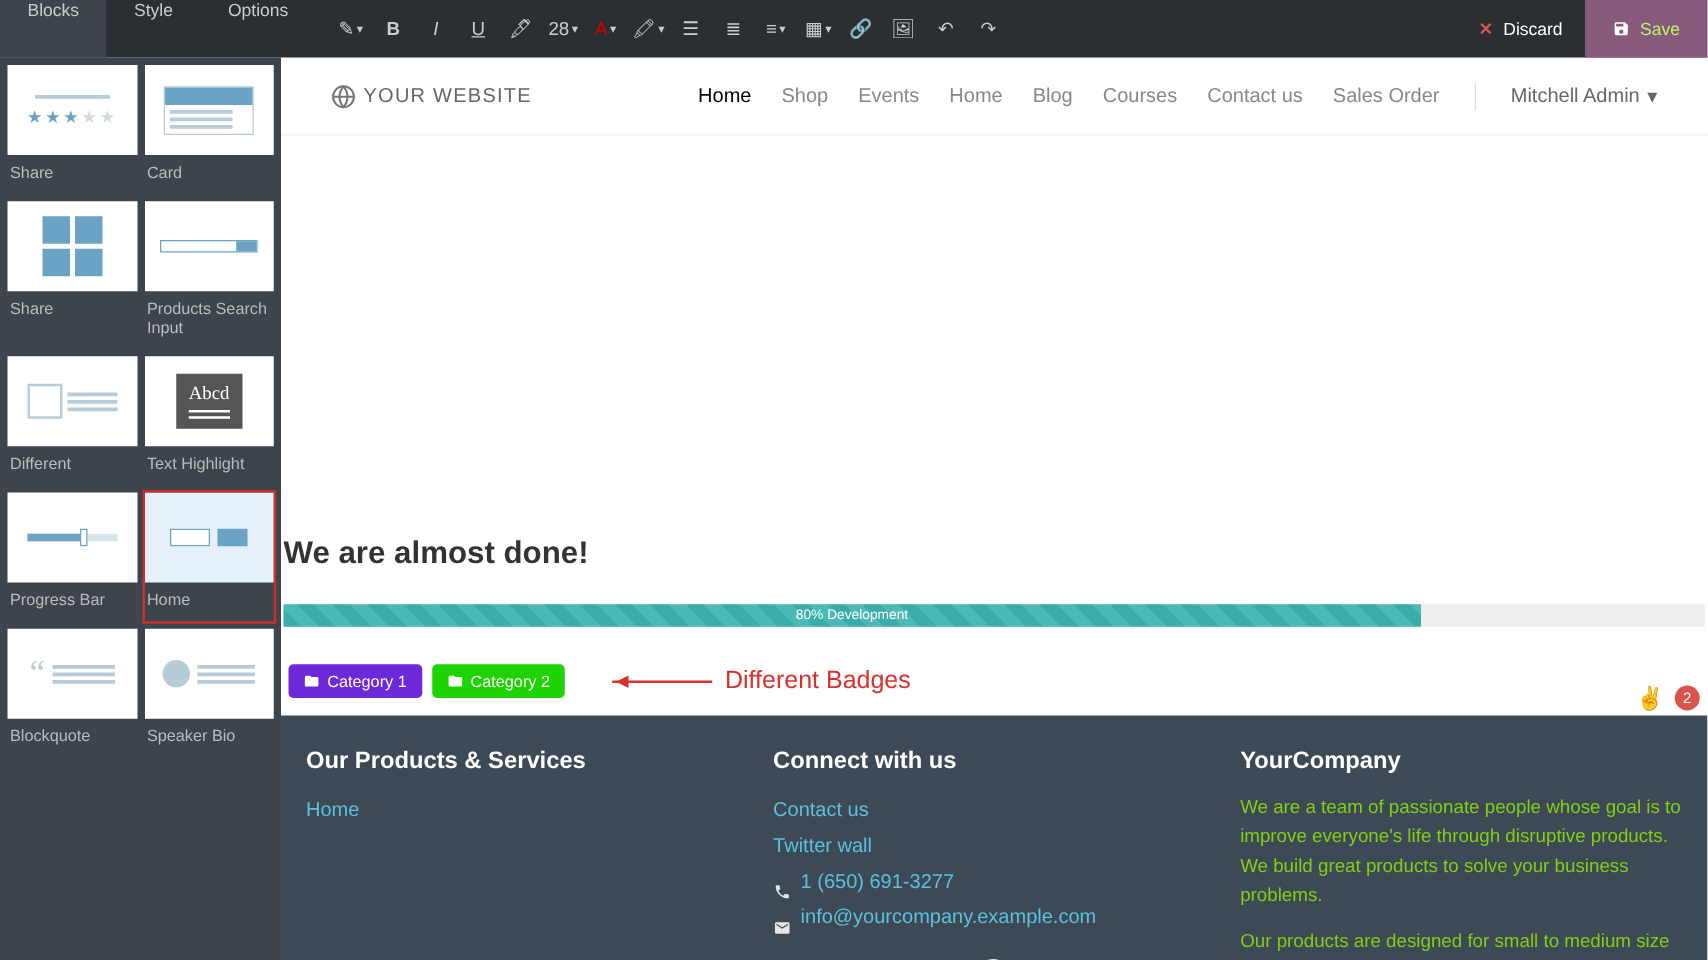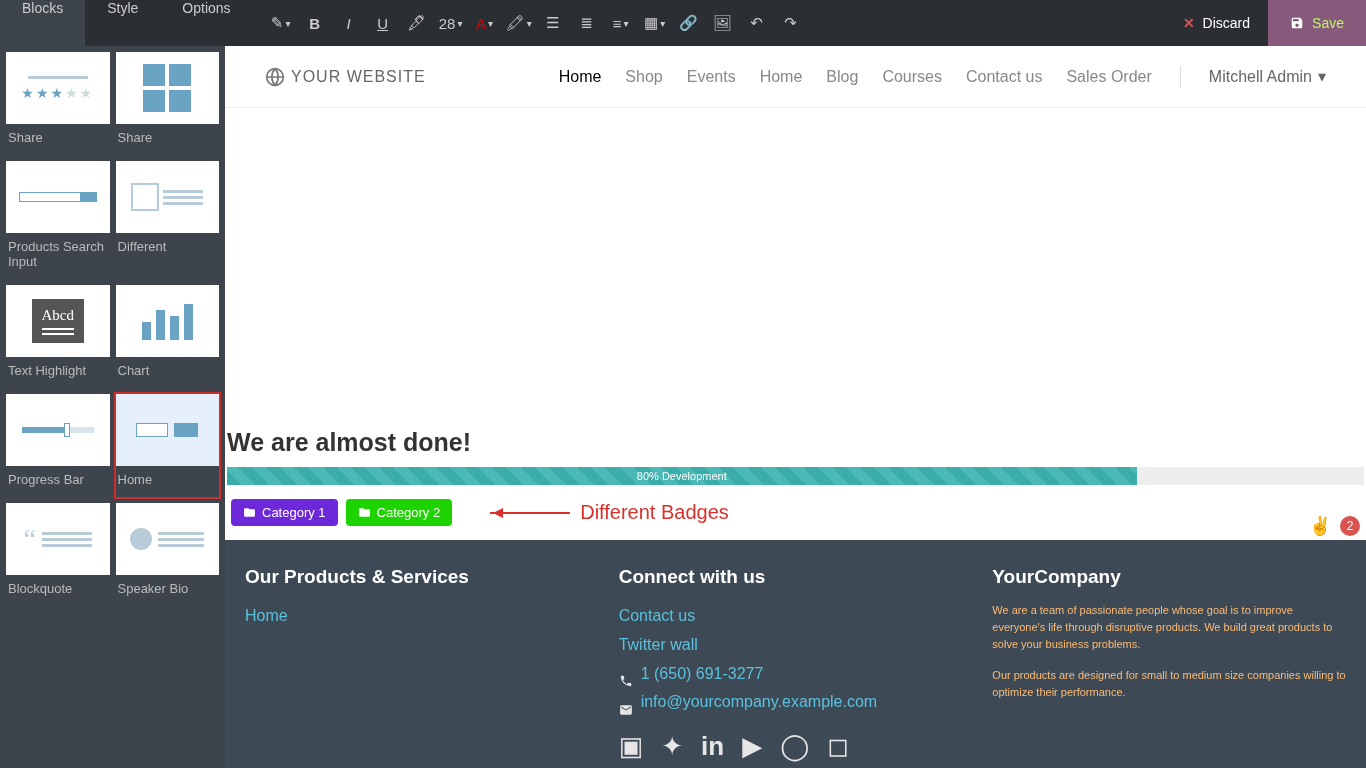--- a/index.html
+++ b/index.html
@@ -42,36 +42,36 @@
   .site-header{height:62px;display:flex;align-items:center;padding:0 40px;border-bottom:1px solid #eee}
   .logo{display:flex;align-items:center;color:#666;font-weight:400;letter-spacing:1px;font-size:16px}
   .logo svg{margin-right:6px}
   .nav{margin-left:auto;display:flex;gap:24px;align-items:center;font-size:16px;color:#888}
   .nav .navlink.active{color:#000}
   .nav-sep{width:1px;height:22px;background:#ddd;margin:0 4px}
   .user-menu{color:#666;display:flex;align-items:center;gap:6px}
   .page-body{padding:0}
   .almost{font-size:25px;font-weight:700;padding:40px 0 10px 2px;color:#333}
   .almost-wrap{padding-top:280px}
-  .progress-outer{height:18px;background:#eee;position:relative;margin:0 2px}
+  .progress-outer{height:18px;background:#eee;position:relative;margin:16px 2px}
   .progress-inner{height:100%;width:80%;background:repeating-linear-gradient(45deg,var(--teal),var(--teal) 10px,#4bb9b6 10px,#4bb9b6 20px);display:flex;align-items:center;justify-content:center;color:#fff;font-size:11px}
   .badges-row{padding:14px 6px 14px 6px;display:flex;gap:8px;align-items:center;position:relative}
   .badge{padding:6px 12px;border-radius:4px;color:#fff;font-size:13px;display:flex;align-items:center;gap:6px}
   .badge1{background:#6d28d9}
   .badge2{background:#1dd400}
   .annotation{color:#d9302c;font-size:20px;margin-left:30px;display:flex;align-items:center;gap:10px}
   .arrow-left{width:80px;height:2px;background:#d9302c;position:relative}
   .arrow-left::before{content:"";position:absolute;left:-2px;top:-4px;border:5px solid transparent;border-right:10px solid #d9302c}
   .corner-widgets{position:absolute;right:6px;bottom:3px;display:flex;gap:8px;align-items:center}
   .badge-circle{width:20px;height:20px;border-radius:50%;background:#d9534f;color:#fff;font-size:12px;display:flex;align-items:center;justify-content:center}
   
   .footer{background:#3d4a55;color:#fff;padding:26px 20px 10px;display:grid;grid-template-columns:1fr 1fr 1fr;gap:20px}
   .footer h3{font-size:19px;margin-bottom:14px;font-weight:600}
   .footer a{color:var(--blue-link);text-decoration:none;display:block;line-height:1.8}
-  .footer p{line-height:1.55;font-size:11px;color:#fdba74}
+  .footer p{line-height:1.55;font-size:15px;color:#84cc16}
   .footer .contact-line{display:flex;align-items:flex-end;gap:8px;line-height:1.8}
   .social-icons{display:flex;gap:18px;margin-top:14px;font-size:26px;color:#e6e6e6}
   .th-lines{display:flex;flex-direction:column;gap:3px;width:80%}
   .th-lines span{height:3px;background:#b8cbd9}
   .chev{font-size:10px;margin-left:2px}
 </style>
 </head>
 <body>
 
 <div class="topbar">
@@ -136,20 +136,35 @@
     <div class="block-card">
       <div class="block-thumb">
           <div style="display:flex;flex-direction:column;gap:6px;align-items:center">
             <div style="width:60px;height:3px;background:#b8cbd9"></div>
             <div style="color:#6ba3c4;letter-spacing:2px;font-size:14px">★★★<span style="color:#cdd">★★</span></div>
           </div>
         </div>
       <div class="block-label">Share</div>
     </div>
 
+    <div class="block-card">
+      <div class="block-thumb">
+          <div style="width:72px;border:1px solid #b8cbd9">
+            <div style="height:14px;background:#6ba3c4"></div>
+            <div style="padding:4px">
+              <div class="th-lines">
+                <span></span>
+                <span></span>
+                <span></span>
+              </div>
+            </div>
+          </div>
+        </div>
+      <div class="block-label">Card</div>
+    </div>
 
     <div class="block-card">
       <div class="block-thumb">
           <div style="display:grid;grid-template-columns:1fr 1fr;gap:4px">
             <div style="width:22px;height:22px;background:#6ba3c4"></div>
             <div style="width:22px;height:22px;background:#6ba3c4"></div>
             <div style="width:22px;height:22px;background:#6ba3c4"></div>
             <div style="width:22px;height:22px;background:#6ba3c4"></div>
           </div>
         </div>
@@ -179,31 +194,20 @@
       <div class="block-label">Different</div>
     </div>
 
     <div class="block-card">
       <div class="block-thumb">
           <div style="background:#555;padding:8px 10px;color:#fff;font-family:serif;font-size:15px">Abcd<div style="height:2px;background:#fff;margin-top:4px"></div><div style="height:2px;background:#fff;margin-top:3px"></div></div>
         </div>
       <div class="block-label">Text Highlight</div>
     </div>
 
-    <div class="block-card">
-      <div class="block-thumb">
-          <div style="display:flex;align-items:flex-end;gap:5px;height:38px">
-            <div style="width:9px;height:18px;background:#6ba3c4"></div>
-            <div style="width:9px;height:30px;background:#6ba3c4"></div>
-            <div style="width:9px;height:24px;background:#6ba3c4"></div>
-            <div style="width:9px;height:36px;background:#6ba3c4"></div>
-          </div>
-        </div>
-      <div class="block-label">Chart</div>
-    </div>
 
     <div class="block-card">
       <div class="block-thumb">
           <div style="width:72px;height:6px;background:#d8e4ec;position:relative">
             <div style="position:absolute;left:0;top:0;width:60%;height:100%;background:#6ba3c4"></div>
             <div style="position:absolute;left:58%;top:-4px;width:6px;height:14px;background:#fff;border:1px solid #6ba3c4"></div>
           </div>
         </div>
       <div class="block-label">Progress Bar</div>
     </div>

